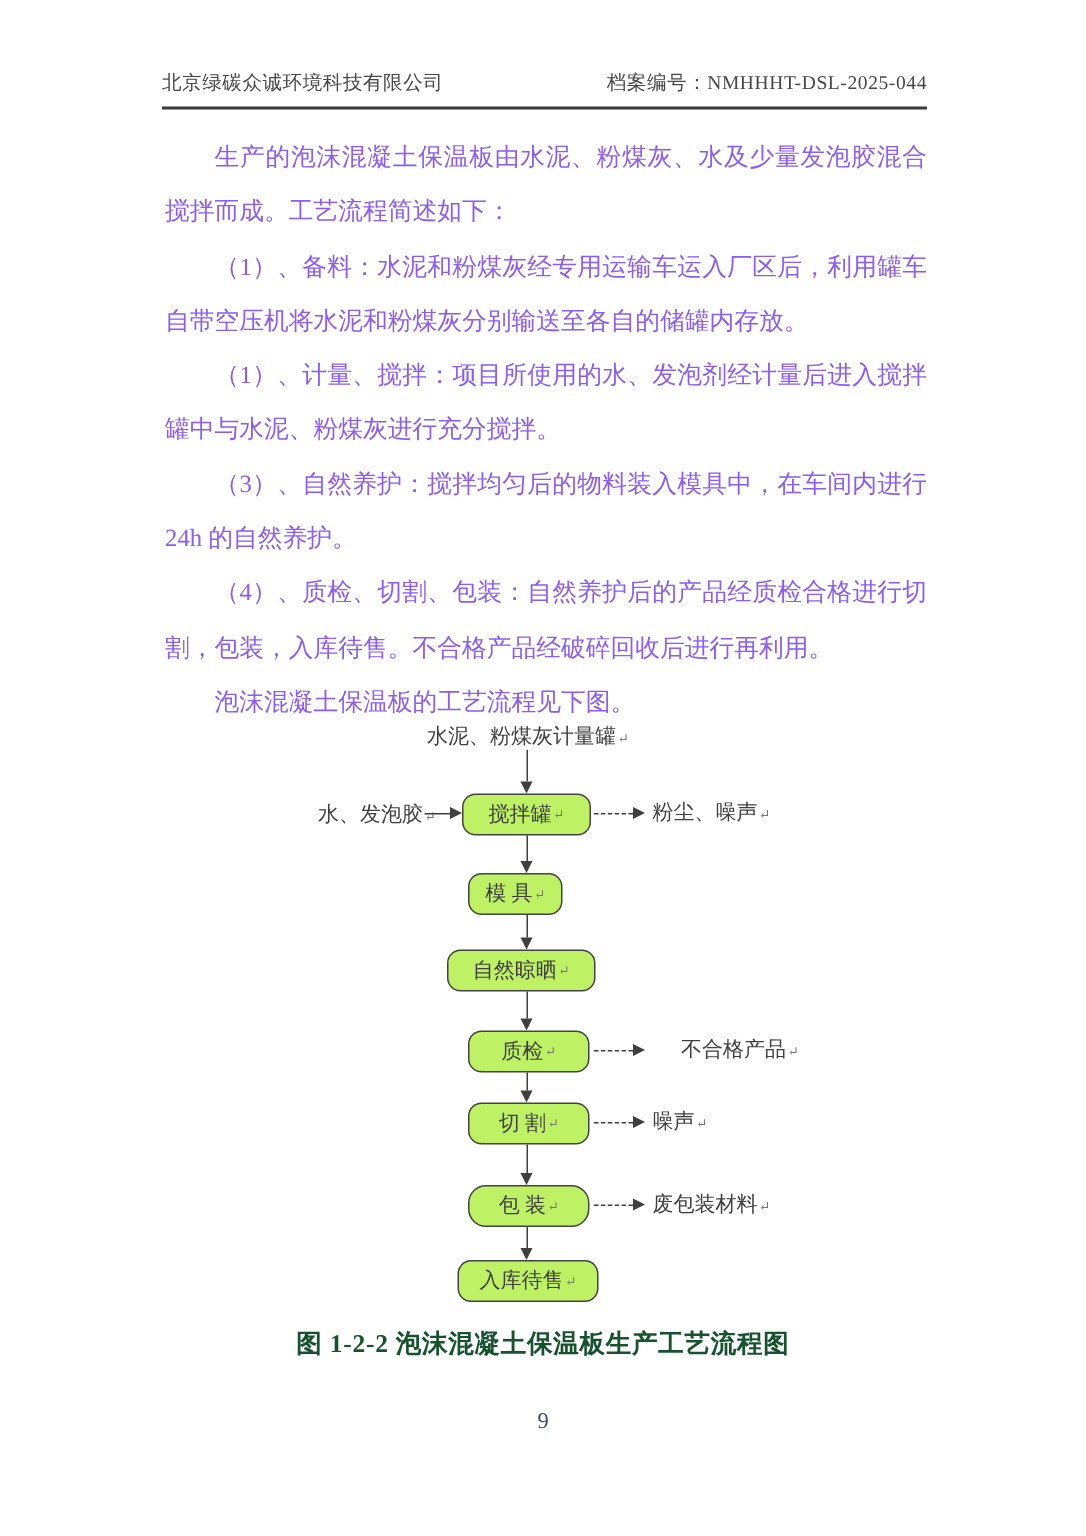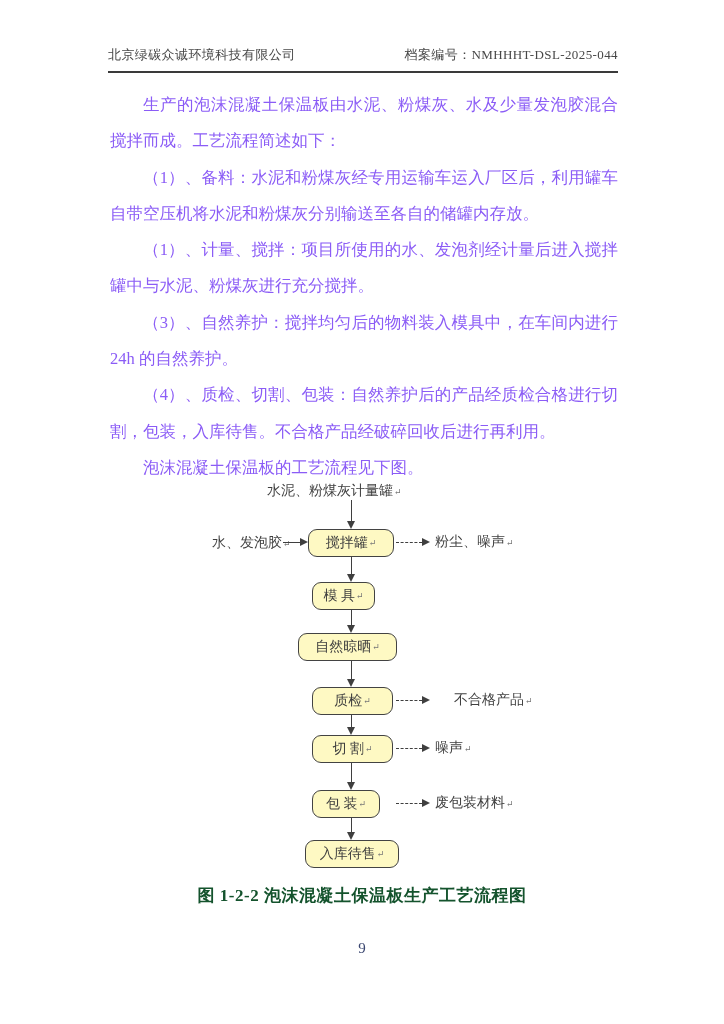--- a/index.html
+++ b/index.html
@@ -19,23 +19,23 @@
   
   .bodytext {
     position:absolute; top:87px; left:110px; width:508px;
     font-size:16.5px; line-height:36.3px; text-align:justify;
     color:#8b5cf6;
   }
   .bodytext p { margin:0; text-indent:2em; }
   
   .fc { position:absolute; top:478px; left:0; width:724px; height:396px;
         font-size:14px; color:#3f3f3f; }
-  .fc-top { position:absolute; top:4px; left:267px; width:170px; }
+  .fc-top { position:absolute; top:4px; left:267px; width:170px; text-align:center; }
   .fc-box {
-    position:absolute; background:#fef9c3;
+    position:absolute; background:#bef264;
     border:1.7px solid #434343; border-radius:9px;
     display:flex; align-items:center; justify-content:center;
   }
   .rmark { font-size:9px; color:#787878; margin-left:1px; }
   .varrow { position:absolute; left:351px; width:0; border-left:1.7px solid #3f3f3f; }
   .varrow::after {
     content:''; position:absolute; bottom:-8px; left:-5.4px;
     border:4.5px solid transparent; border-bottom:0; border-top:8px solid #3f3f3f;
   }
   .hsolid { position:absolute; height:0; border-top:1.7px solid #3f3f3f; }
@@ -106,21 +106,21 @@
         <span class="rmark">↵</span>
     </div>
     <div class="fc-box" style="top:209px;left:312px;width:81px;height:28px;">
       <span>质检</span>
         <span class="rmark">↵</span>
     </div>
     <div class="fc-box" style="top:257px;left:312px;width:81px;height:28px;">
       <span>切 割</span>
         <span class="rmark">↵</span>
     </div>
-    <div class="fc-box" style="top:312px;left:312px;width:68px;height:28px;">
+    <div class="fc-box" style="top:312px;left:312px;width:81px;height:28px;border-radius:12px;">
       <span>包 装</span>
         <span class="rmark">↵</span>
     </div>
     <div class="fc-box" style="top:362px;left:305px;width:94px;height:28px;">
       <span>入库待售</span>
         <span class="rmark">↵</span>
     </div>
 
     <div class="hdash" style="top:64px;left:396px;width:26px;"></div>
     <div class="fc-sidetext" style="top:55px;left:435px;">

